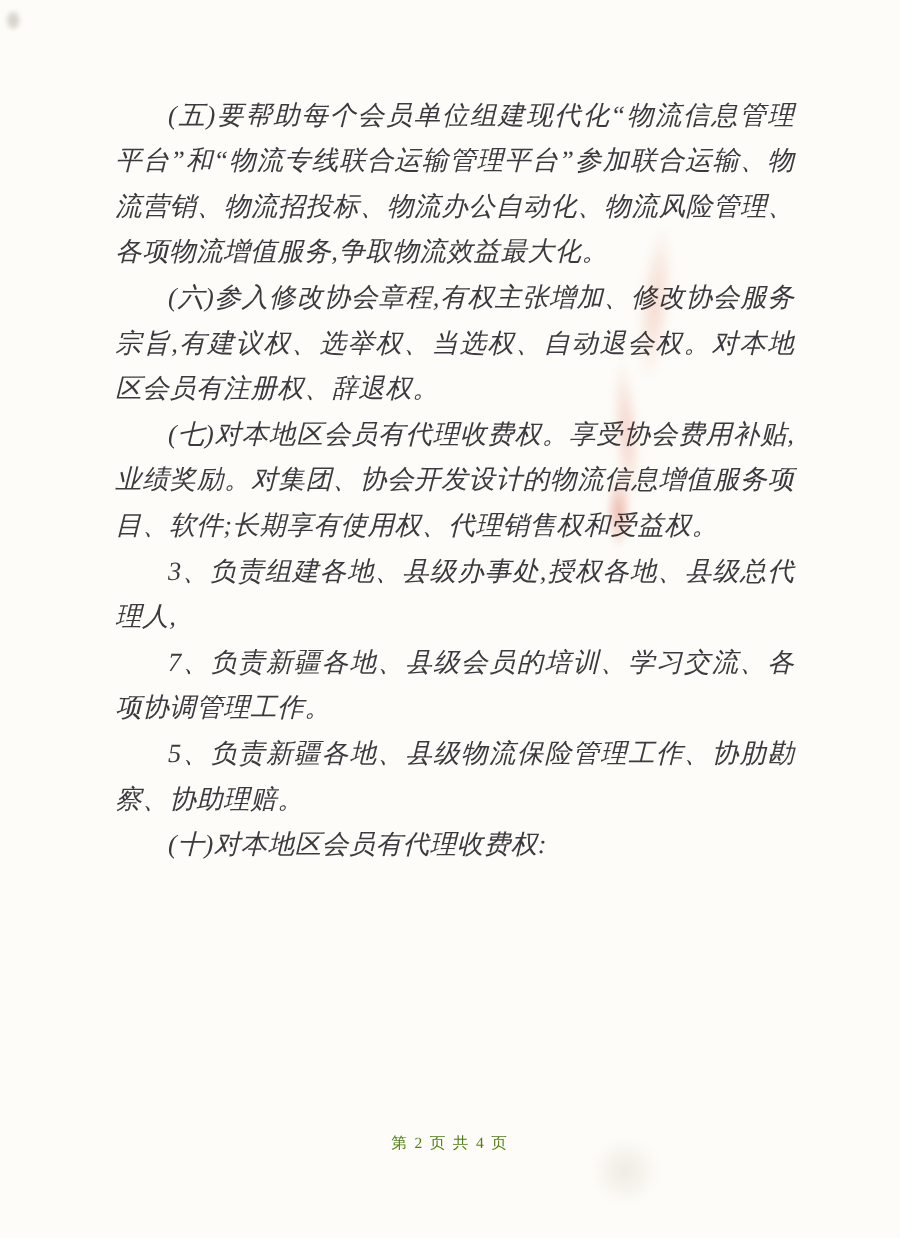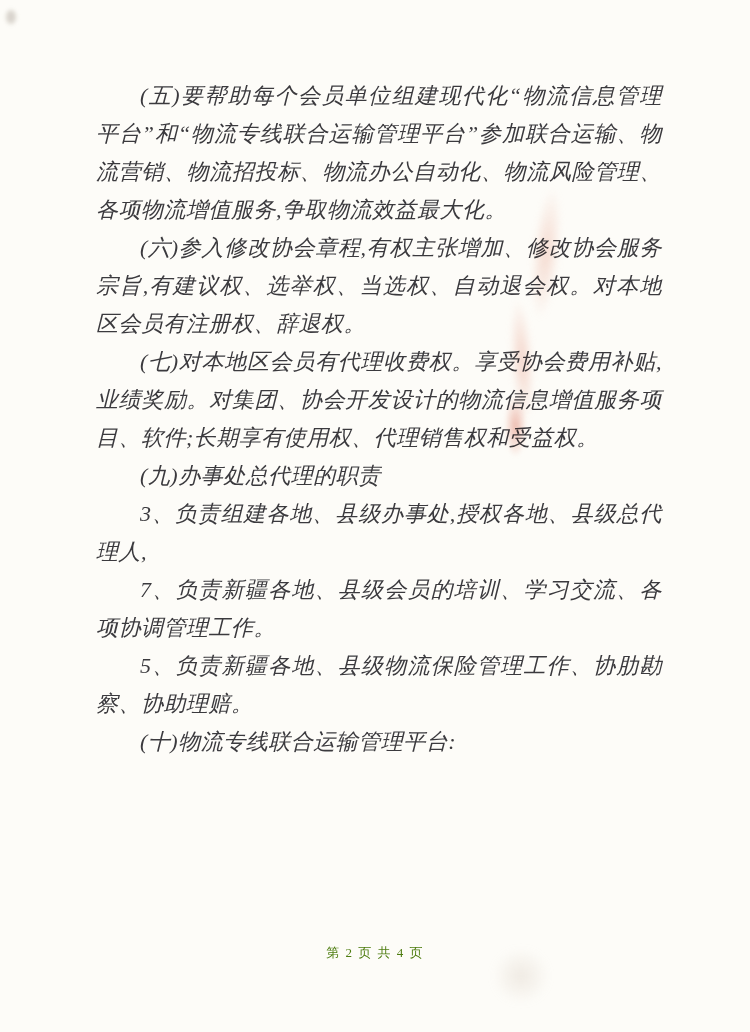--- a/index.html
+++ b/index.html
@@ -89,25 +89,24 @@
 </style>
 </head>
 <body>
 
 <div class="page">
 
   <div class="content">
     <p>(五)要帮助每个会员单位组建现代化“物流信息管理平台”和“物流专线联合运输管理平台”参加联合运输、物流营销、物流招投标、物流办公自动化、物流风险管理、各项物流增值服务,争取物流效益最大化。</p>
     <p>(六)参入修改协会章程,有权主张增加、修改协会服务宗旨,有建议权、选举权、当选权、自动退会权。对本地区会员有注册权、辞退权。</p>
     <p>(七)对本地区会员有代理收费权。享受协会费用补贴,业绩奖励。对集团、协会开发设计的物流信息增值服务项目、软件;长期享有使用权、代理销售权和受益权。</p>
-    <p>(九)办事处总代理的职责</p>
     <p>3、负责组建各地、县级办事处,授权各地、县级总代理人,</p>
     <p>7、负责新疆各地、县级会员的培训、学习交流、各项协调管理工作。</p>
     <p>5、负责新疆各地、县级物流保险管理工作、协肋勘察、协助理赔。</p>
-    <p>(十)物流专线联合运输管理平台:</p>
+    <p>(十)对本地区会员有代理收费权:</p>
   </div>
 
   <div class="footer">第 2 页 共 4 页</div>
 
   <div class="smudge smudge-a"></div>
   <div class="smudge smudge-b"></div>
   <div class="smudge smudge-c"></div>
   <div class="smudge smudge-d"></div>
   <div class="smudge speck-topleft"></div>
 

